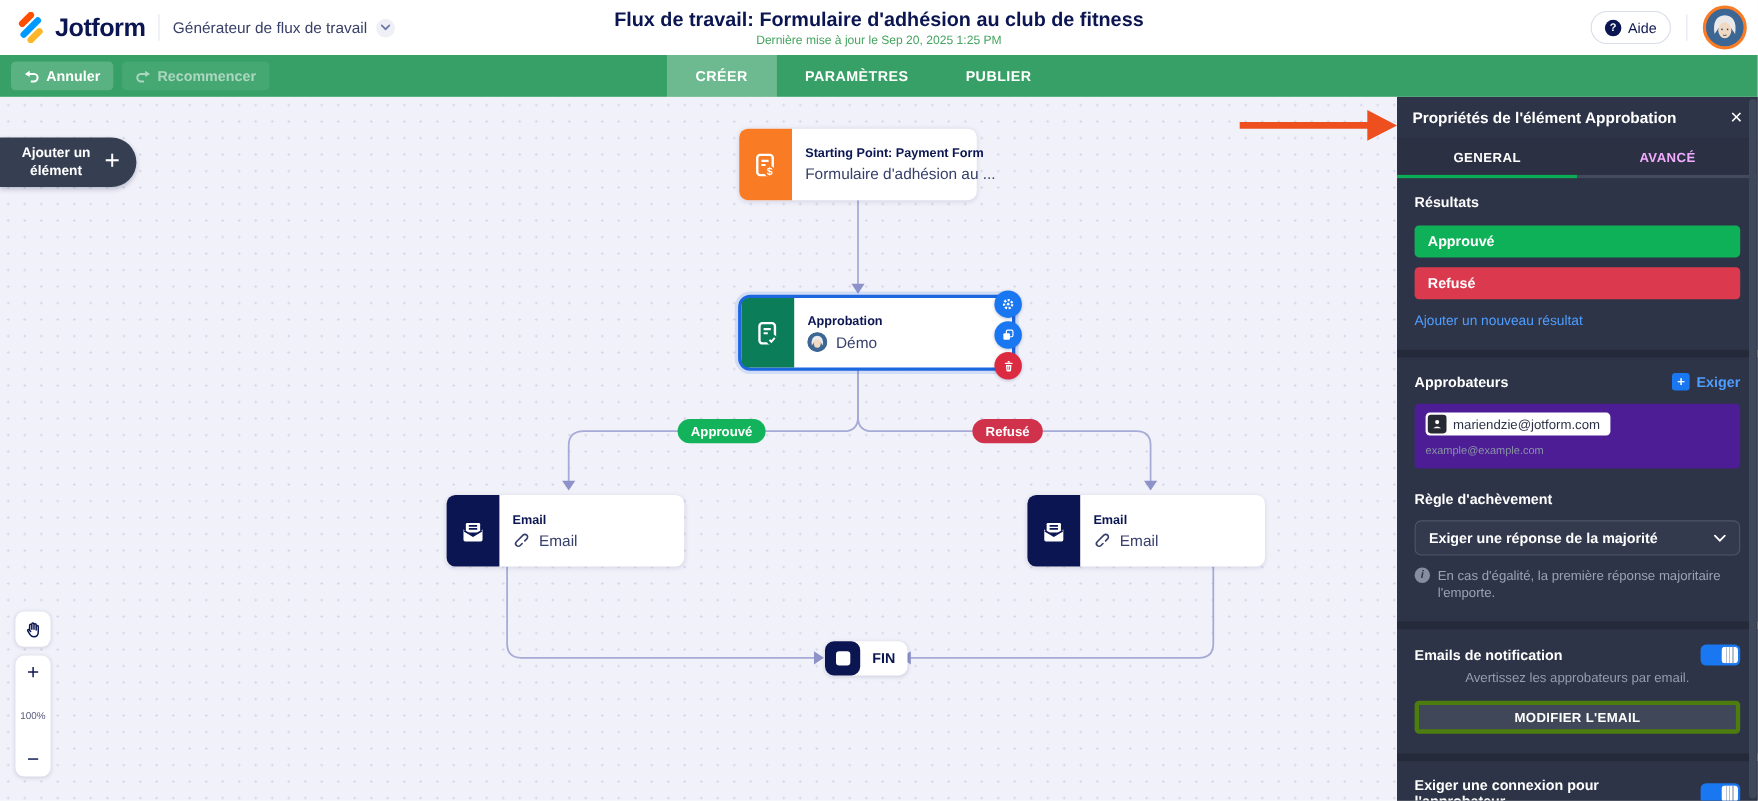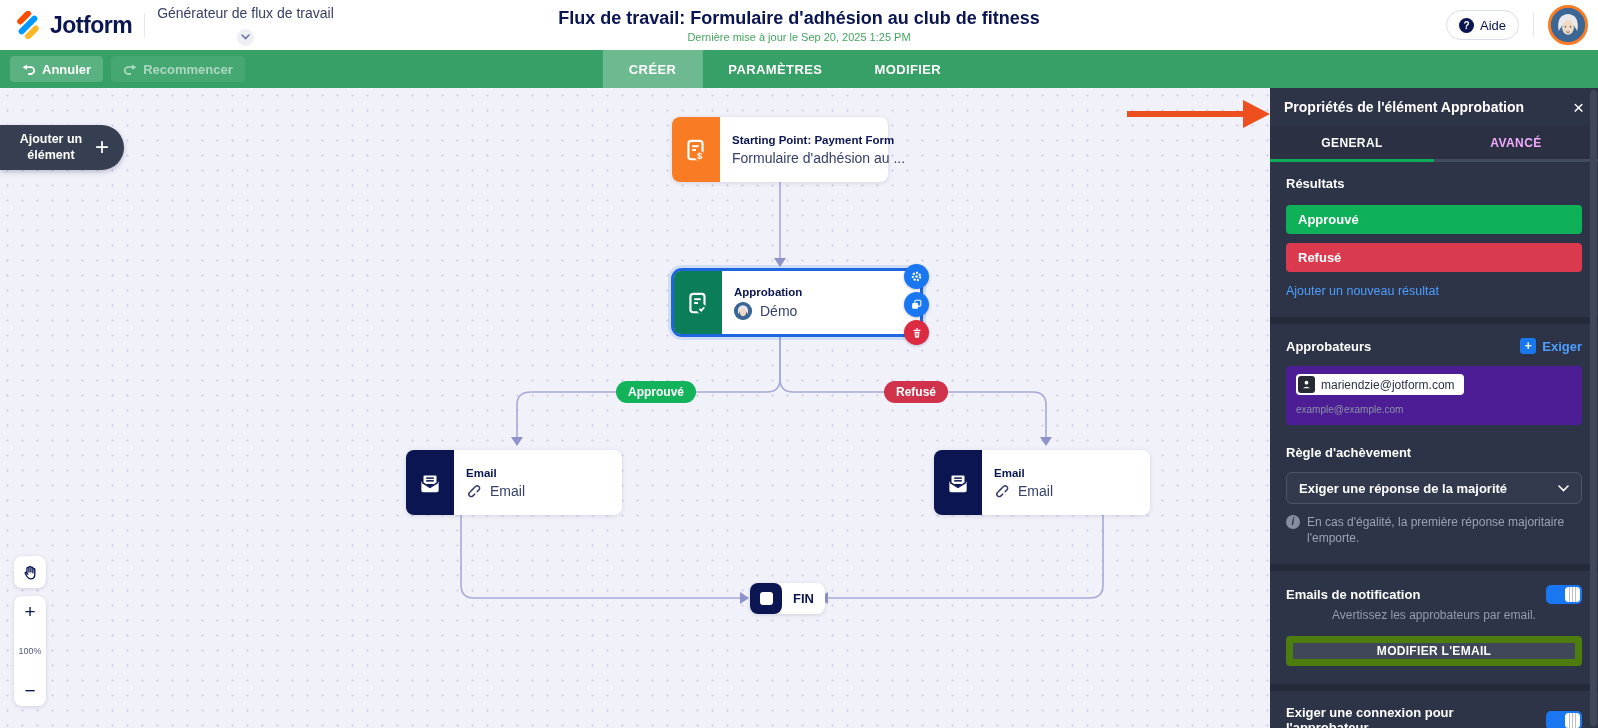--- a/index.html
+++ b/index.html
@@ -6,21 +6,21 @@
   html,body { width:1598px; height:728px; overflow:hidden; }
   body { font-family:"Liberation Sans","DejaVu Sans",sans-serif; background:#fff; }
   .app { position:relative; width:1598px; height:728px; overflow:hidden; }
 
   
   .header { position:absolute; top:0; left:0; width:1598px; height:50px; background:#fff; display:flex; align-items:center; z-index:30; }
   .header-left { display:flex; align-items:center; gap:12px; padding-left:14px; }
   .logo { display:flex; align-items:center; gap:8px; }
   .logo-text { font-size:23px; font-weight:bold; color:#0a1551; letter-spacing:-0.5px; }
   .v-divider { width:1px; height:24px; background:#e3e5ef; }
-  .app-switcher { display:flex; align-items:center; gap:8px; font-size:14px; color:#394067; cursor:pointer;flex-direction:column; }
+  .app-switcher { display:flex; align-items:center; gap:8px; font-size:14px; color:#394067; cursor:pointer; }
   .chev-circle { width:17px; height:17px; border-radius:50%; background:#eef0f6; display:flex; align-items:center; justify-content:center; }
   .header-center { position:absolute; left:50%; top:0; transform:translateX(-50%); height:50px; display:flex; flex-direction:column; align-items:center; justify-content:center; }
   .wf-title { font-size:18px; font-weight:bold; color:#0a1551; white-space:nowrap; }
   .wf-updated { font-size:11px; color:#45a45f; margin-top:2px; white-space:nowrap; }
   .header-right { position:absolute; right:10px; top:0; height:50px; display:flex; align-items:center; gap:14px; }
   .help-btn { display:flex; align-items:center; gap:6px; height:30px; padding:0 12px; border:1px solid #d9dde9; border-radius:16px; background:#fff; font-size:13px; color:#0a1551; cursor:pointer; }
   .q-icon { width:15px; height:15px; border-radius:50%; background:#0a1551; color:#fff; font-size:10px; font-weight:bold; display:flex; align-items:center; justify-content:center; }
   .avatar { width:40px; height:40px; border-radius:50%; border:3px solid #f97c25; overflow:hidden; background:#3c6795; cursor:pointer; }
 
   
@@ -107,21 +107,21 @@
   .rule-heading { margin-top:20px; }
   .select-box { margin-top:12px; height:32px; background:#333a4d; border:1px solid #4d5568; border-radius:6px; display:flex; align-items:center; justify-content:space-between; padding:0 12px; cursor:pointer; }
   .select-value { font-size:13px; font-weight:bold; color:#fff; }
   .info-row { margin-top:10px; display:flex; gap:7px; font-size:12px; color:#9aa2b5; line-height:1.35; }
   .info-icon { flex:none; width:14px; height:14px; margin-top:1px; border-radius:50%; background:#858da0; color:#2e3447; font-size:10px; font-weight:bold; display:flex; align-items:center; justify-content:center; font-style:italic; }
 
   .toggle { width:36px; height:19px; border-radius:5px; background:#1977f2; position:relative; flex:none; cursor:pointer; }
   .toggle::after { content:""; position:absolute; top:2px; right:2px; width:15px; height:15px; border-radius:3.5px; background:#fff;
       background-image:linear-gradient(90deg, transparent 4px, #b9c0cc 4px, #b9c0cc 5px, transparent 5px, transparent 7px, #b9c0cc 7px, #b9c0cc 8px, transparent 8px, transparent 10px, #b9c0cc 10px, #b9c0cc 11px, transparent 11px); }
 
-  .modify-btn { margin-top:14px; height:30px; background:#3f4759; border:7px solid #4d7c0f; border-radius:4px; display:flex; align-items:center; justify-content:center; font-size:12px; font-weight:bold; letter-spacing:0.3px; color:#fff; cursor:pointer; }
+  .modify-btn { margin-top:14px; height:30px; background:#3f4759; border:4px solid #4d7c0f; border-radius:4px; display:flex; align-items:center; justify-content:center; font-size:12px; font-weight:bold; letter-spacing:0.3px; color:#fff; cursor:pointer; }
 
   .panel-scrollbar { position:absolute; right:1px; top:2px; width:7px; height:636px; border-radius:4px; background:#3f475a; }
 
   .last-section { margin-bottom:0; }
   .grow-heading { max-width:250px; }
 </style>
 </head>
 <body>
 
 <div class="app">
@@ -184,21 +184,21 @@
         <svg width="14" height="13" viewBox="0 0 14 13">
           <path d="M10 4.2 h-5 a3.4 3.4 0 1 0 0.4 6.8 H8" fill="none" stroke="#fff" stroke-width="1.8"></path>
           <polygon points="13.4,4.2 9,1.4 9,7" fill="#fff"></polygon>
         </svg>
         <span>Recommencer</span>
       </div>
     </div>
     <div class="toolbar-tabs">
       <div class="tb-tab active">CRÉER</div>
       <div class="tb-tab">PARAMÈTRES</div>
-      <div class="tb-tab">MODIFIER</div>
+      <div class="tb-tab">PUBLIER</div>
     </div>
   </div>
 
   <div class="canvas">
 
     <svg class="edges" width="1270" height="640" viewBox="0 0 1270 640">
       <g fill="none" stroke="#a6aad6" stroke-width="1.6">
         <path d="M780,94 L780,171"></path>
         <path d="M780,247 L780,291 Q780,304 767,304 L531,304 Q517,304 517,317 L517,350"></path>
         <path d="M780,247 L780,291 Q780,304 793,304 L1033,304 Q1046,304 1046,317 L1046,350"></path>

